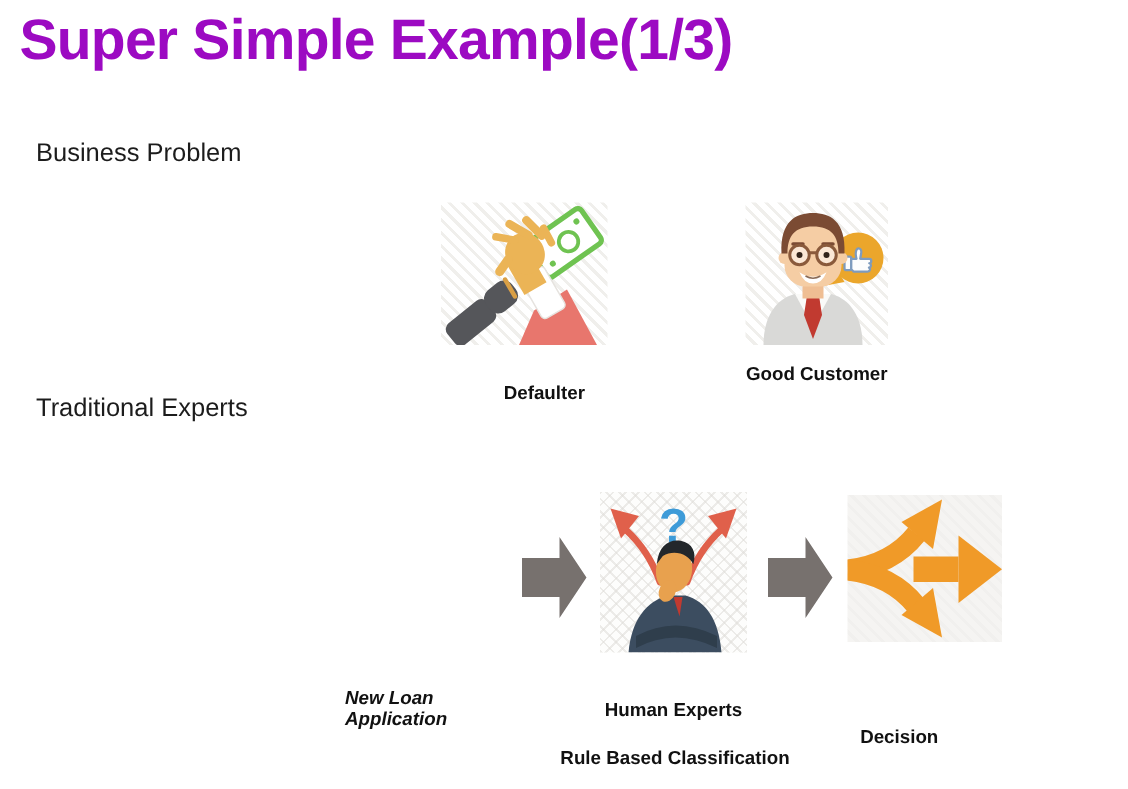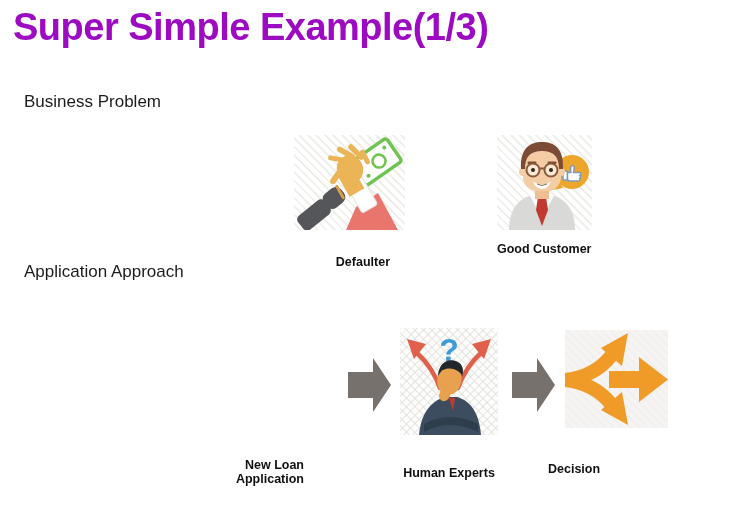--- a/index.html
+++ b/index.html
@@ -33,24 +33,24 @@
   .tile-human{left:400px;top:328px;width:98px;height:107px;
     background:
       repeating-linear-gradient(45deg,rgba(223,221,217,.55) 0 1.3px,transparent 1.3px 6px),
       repeating-linear-gradient(-45deg,rgba(223,221,217,.55) 0 1.3px,transparent 1.3px 6px),
       #fdfdfc;}
   .tile-decision{left:565px;top:330px;width:103px;height:98px;
     background:repeating-linear-gradient(45deg,#f5f4f2 0 4px,#f1f0ee 4px 6px);}
 
   .caption{position:absolute;font-size:12.5px;font-weight:bold;color:#111;line-height:14px;}
   .cap-defaulter{left:280px;top:255px;width:110px;text-align:right;}
-  .cap-goodcustomer{left:497px;top:242px;width:95px;}
-  .cap-newloan{left:230px;top:458px;width:74px;text-align:right;}
+  .cap-goodcustomer{left:497px;top:242px;width:95px;text-align:center;}
+  .cap-newloan{left:230px;top:458px;width:74px;text-align:left;font-style:italic;}
   .cap-human{left:400px;top:466px;width:98px;text-align:center;}
-  .cap-decision{left:548px;top:462px;width:103px;}
+  .cap-decision{left:548px;top:484px;width:103px;text-align:center;}
   .cap-rule{left:350px;top:498px;width:200px;text-align:center;}
 
   .flow-arrow{position:absolute;width:44px;height:56px;}
   .flow-arrow-1{left:348px;top:357px;}
   .flow-arrow-2{left:512px;top:357px;}
   .flow-arrow svg{display:block;width:100%;height:100%;}
 
   svg text{font-family:"Liberation Sans",sans-serif;}
 </style>
 </head>
@@ -148,21 +148,21 @@
       <line x1="42.5" y1="33.5" x2="47.5" y2="33.5" stroke="#8A5A3B" stroke-width="2"></line>
       <circle cx="36" cy="35" r="2" fill="#32241B"></circle>
         <circle cx="54" cy="35" r="2" fill="#32241B"></circle>
 
       <path d="M36,46.5 Q45,52.5 54,46.5 Q51,54 45,54 Q39,54 36,46.5" fill="#ffffff"></path>
       <path d="M40,49 Q45,52 50,49" stroke="#8a6b56" stroke-width="1" fill="none"></path>
     </svg>
   </figure>
   <div class="caption cap-goodcustomer">Good Customer</div>
 
-  <div class="section-label ta-label">Application Approach</div>
+  <div class="section-label ta-label">Traditional Experts</div>
 
 
   <div class="flow-arrow flow-arrow-1">
     <svg viewBox="0 0 44 56">
         <polygon points="0,15 25,15 25,1 43,28 25,55 25,41 0,41" fill="var(--flow-arrow-gray)"></polygon>
       </svg>
   </div>
 
   <figure class="tile tile-human">
     <svg viewBox="0 0 98 107">
@@ -203,14 +203,15 @@
         <polygon points="63,95 36,80 57,62"></polygon>
         <rect x="44" y="41" width="30" height="17"></rect>
         <polygon points="74,27 103,49.5 74,72"></polygon>
       </g>
     </svg>
   </figure>
 
   <div class="caption cap-newloan">New Loan Application</div>
   <div class="caption cap-human">Human Experts</div>
   <div class="caption cap-decision">Decision</div>
+  <div class="caption cap-rule">Rule Based Classification</div>
 
 </div>
 
 </body></html>

